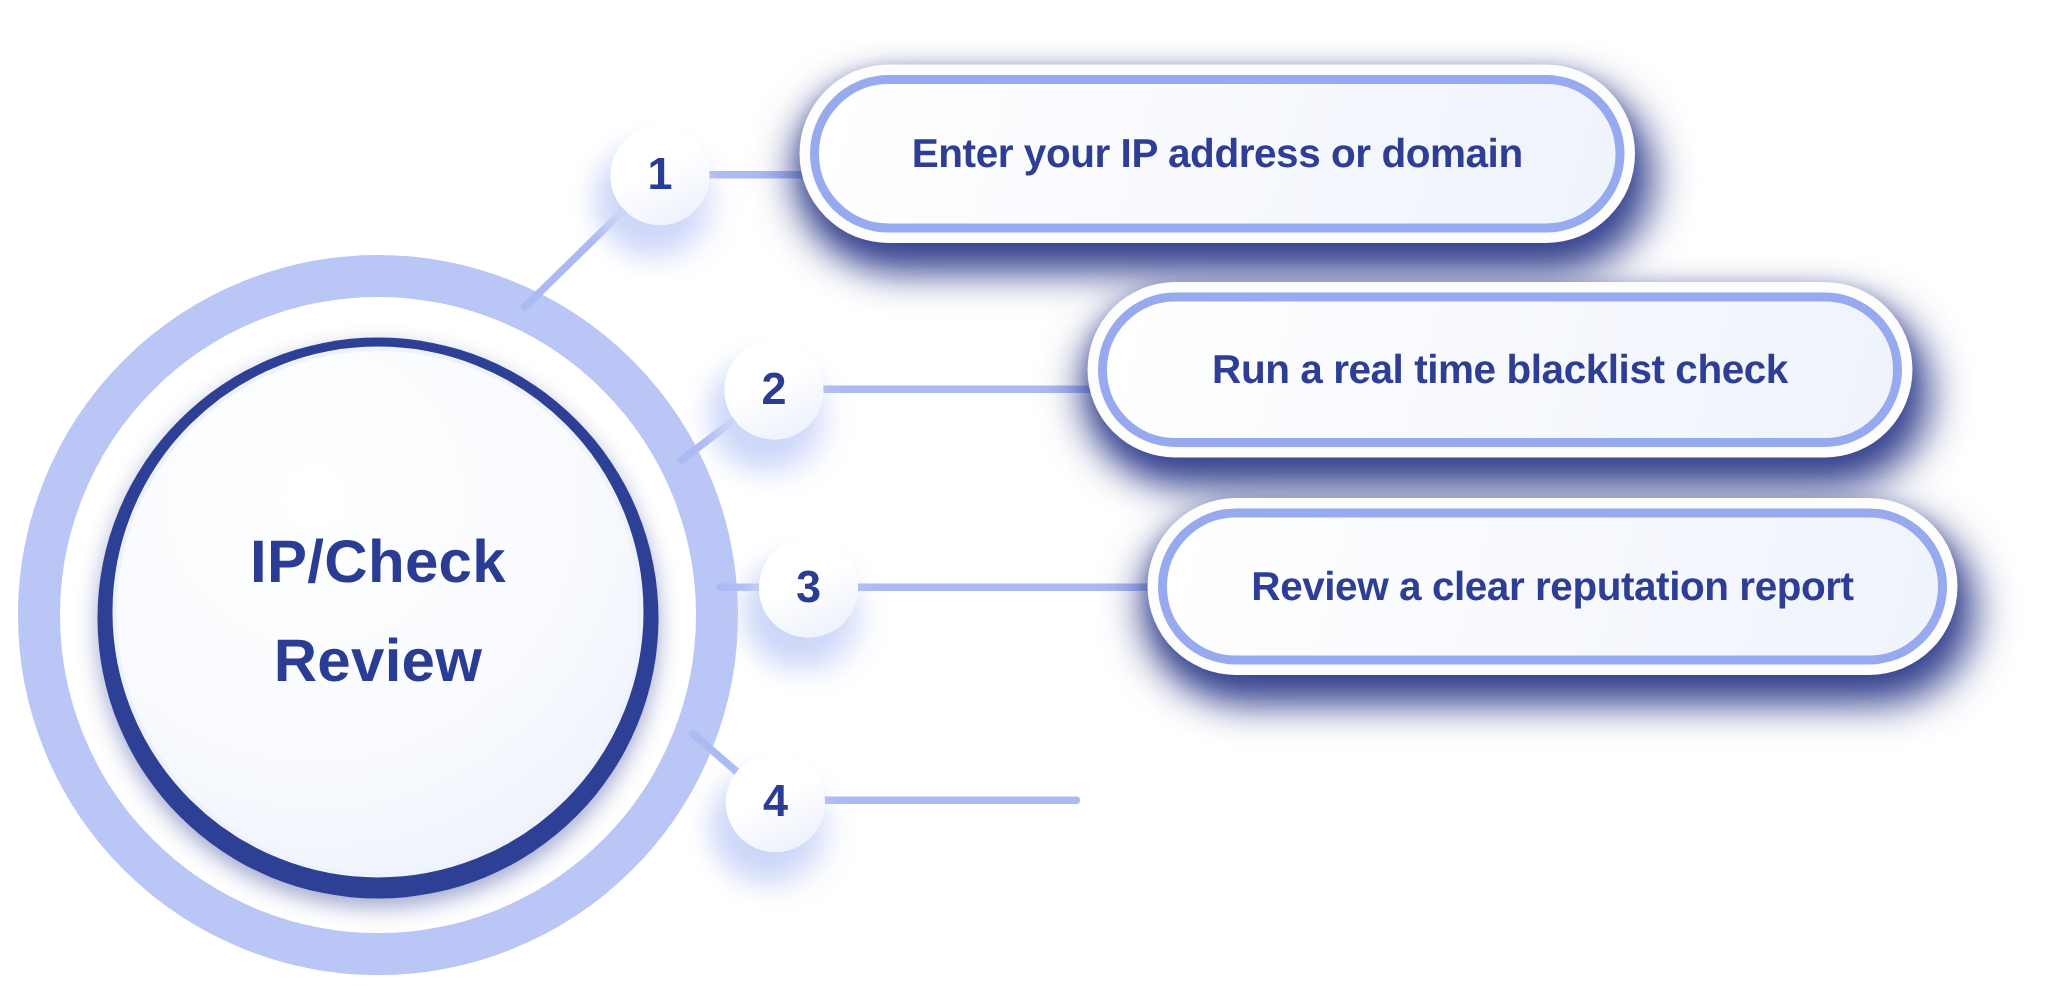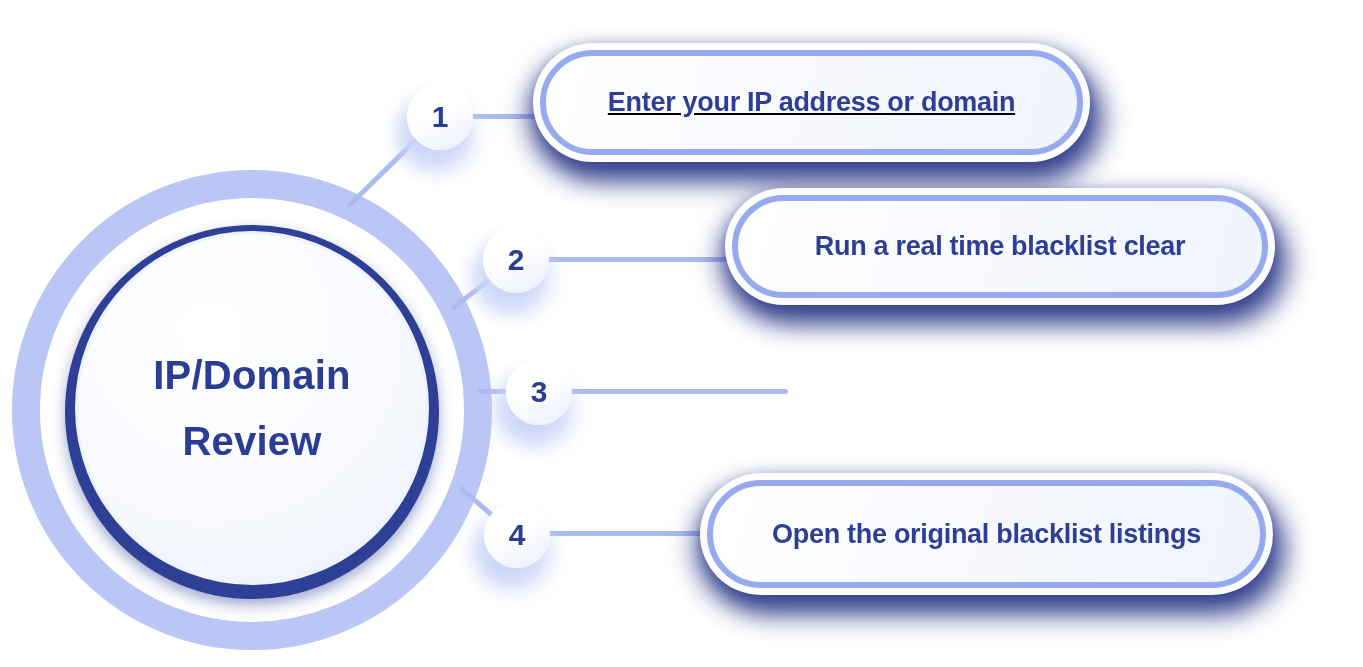--- a/index.html
+++ b/index.html
@@ -119,35 +119,35 @@
     align-items: center;
     justify-content: center;
   }
   .pill-label {
     font-size: 27px;
     font-weight: bold;
     color: #2d3e94;
     letter-spacing: -0.3px;
     white-space: nowrap;
   }
-  .pill-1 { left: 533px; top: 43px;  width: 557px; height: 119px; text-decoration: underline; }
+  .pill-1 { left: 533px; top: 43px;  width: 557px; height: 119px; }
   .pill-2 { left: 725px; top: 188px; width: 550px; height: 117px; }
   .pill-3 { left: 765px; top: 332px; width: 540px; height: 118px; }
   .pill-4 { left: 700px; top: 473px; width: 573px; height: 122px; }
 </style>
 </head>
 <body>
 
 <div class="canvas">
 
   <div class="main-ring"></div>
   <div class="main-navy"></div>
   <div class="main-inner">
     <div class="main-title">
-      <div>IP/Domain</div>
+      <div>IP/Check</div>
       <div>Review</div>
     </div>
   </div>
 
   <div class="line line-h1"></div>
   <div class="line diag line-d1"></div>
   <div class="line line-h2"></div>
   <div class="line diag line-d2"></div>
   <div class="line line-h3"></div>
   <div class="line line-h4"></div>
@@ -158,22 +158,22 @@
   <div class="num-circle num-3">3</div>
   <div class="num-circle num-4">4</div>
 
   <div class="pill pill-1">
     <div class="pill-ring">
       <span class="pill-label">Enter your IP address or domain</span>
     </div>
   </div>
   <div class="pill pill-2">
     <div class="pill-ring">
-      <span class="pill-label">Run a real time blacklist clear</span>
+      <span class="pill-label">Run a real time blacklist check</span>
     </div>
   </div>
-  <div class="pill pill-4">
+  <div class="pill pill-3">
     <div class="pill-ring">
-      <span class="pill-label">Open the original blacklist listings</span>
+      <span class="pill-label">Review a clear reputation report</span>
     </div>
   </div>
 
 </div>
 
 </body></html>

